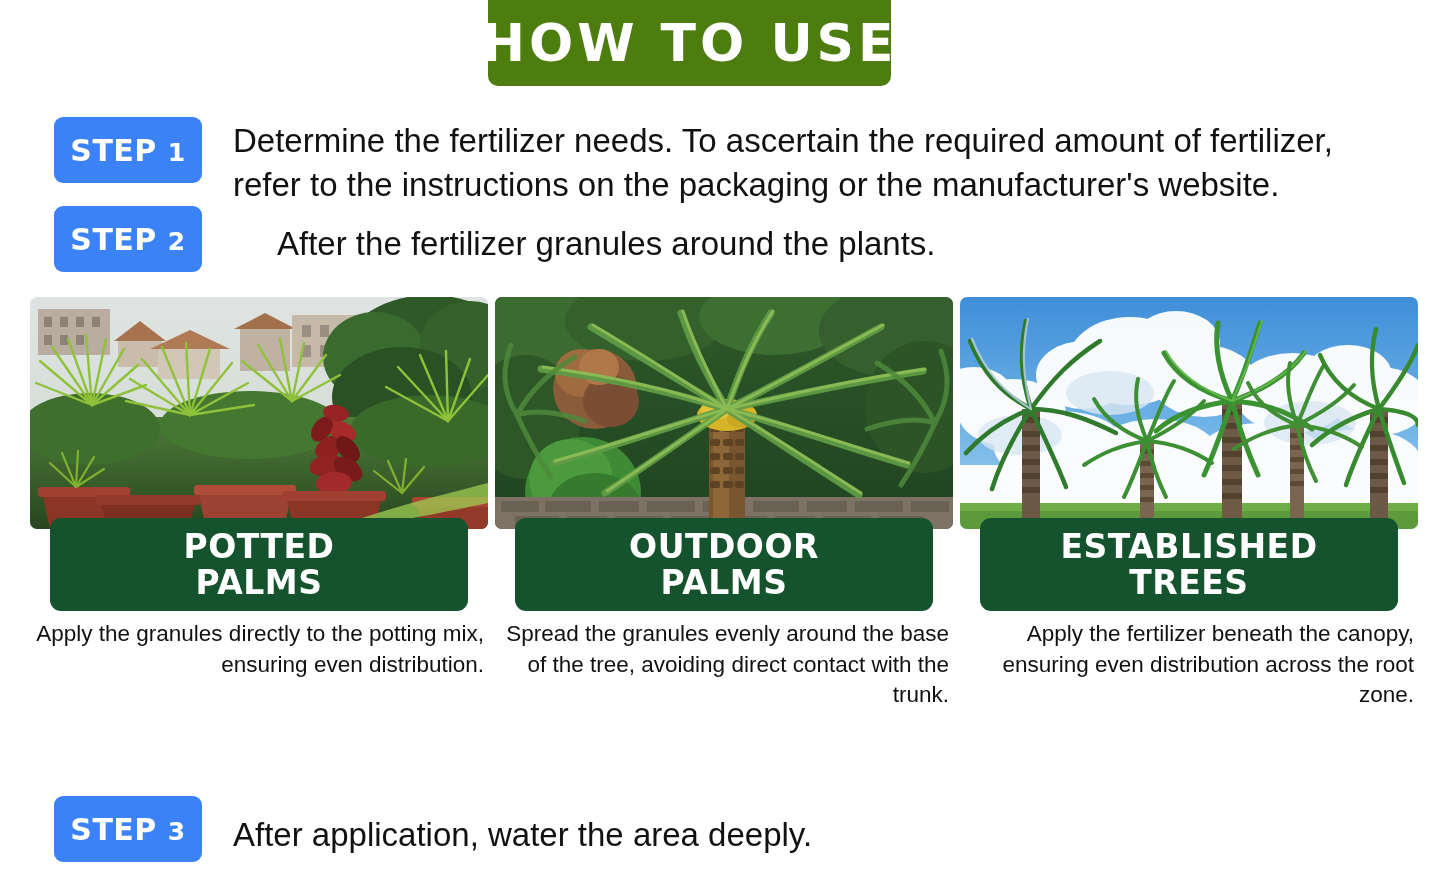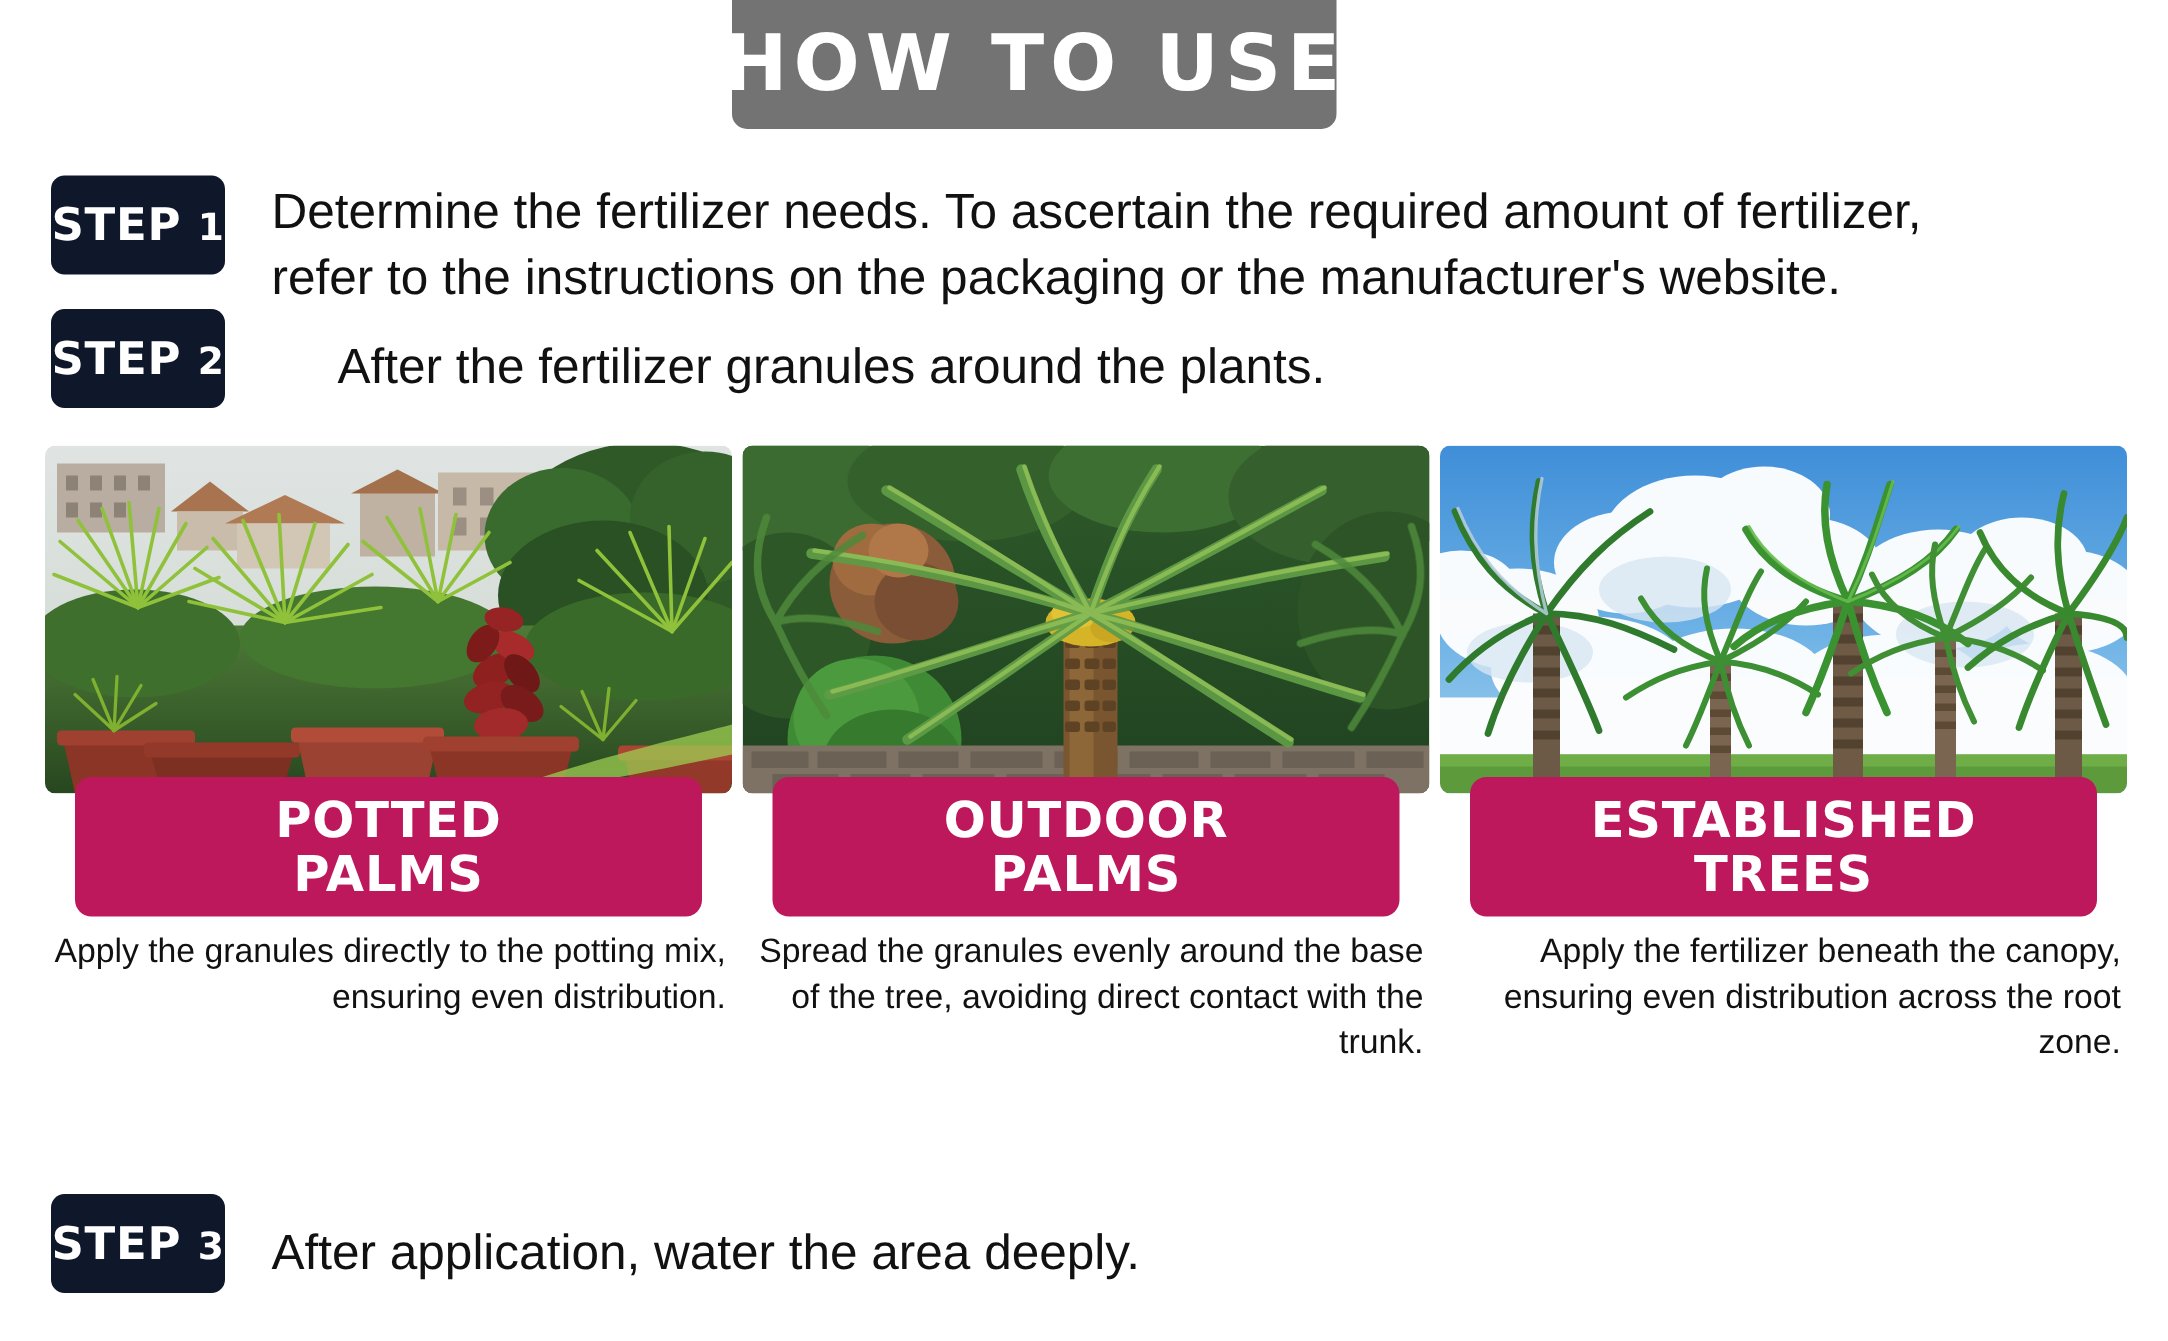--- a/index.html
+++ b/index.html
@@ -16,21 +16,21 @@
     color: #111111;
   }
 
   
   .header-banner {
     position: absolute;
     left: 488px;
     top: 0px;
     width: 403px;
     height: 86px;
-    background: #737373;
+    background: #4d7c0f;
     border-bottom-left-radius: 10px;
     border-bottom-right-radius: 10px;
     display: flex;
     align-items: center;
     justify-content: center;
   }
   .header-title {
     color: #ffffff;
     font-size: 52px;
     font-weight: bold;
@@ -40,29 +40,30 @@
     font-family: "DejaVu Sans", sans-serif;
   }
 
   
   .step-row {
     position: absolute;
     display: flex;
     align-items: flex-start;
   }
   .step-badge {
-    background: #0f172a;
+    background: #3b82f6;
     border-radius: 9px;
-    width: 116px;
+    width: 148px;
     height: 66px;
     display: flex;
     align-items: center;
     justify-content: center;
     flex: none;
     box-sizing: border-box;
+    margin-left: 20px;
   }
   .step-badge-text {
     color: #ffffff;
     font-size: 30px;
     font-weight: bold;
     letter-spacing: 0.5px;
     white-space: nowrap;
     font-family: "DejaVu Sans", sans-serif;
   }
   .step-badge-text .num {
@@ -112,21 +113,21 @@
     overflow: hidden;
   }
   .card-photo svg { display: block; width: 100%; height: 100%; }
 
   .card-label {
     position: absolute;
     left: 20px;
     top: 221px;
     width: 418px;
     height: 93px;
-    background: #be185d;
+    background: #14532d;
     border-radius: 11px;
     display: flex;
     align-items: center;
     justify-content: center;
     text-align: center;
   }
   .card-label-text {
     color: #ffffff;
     font-size: 33px;
     font-weight: bold;

